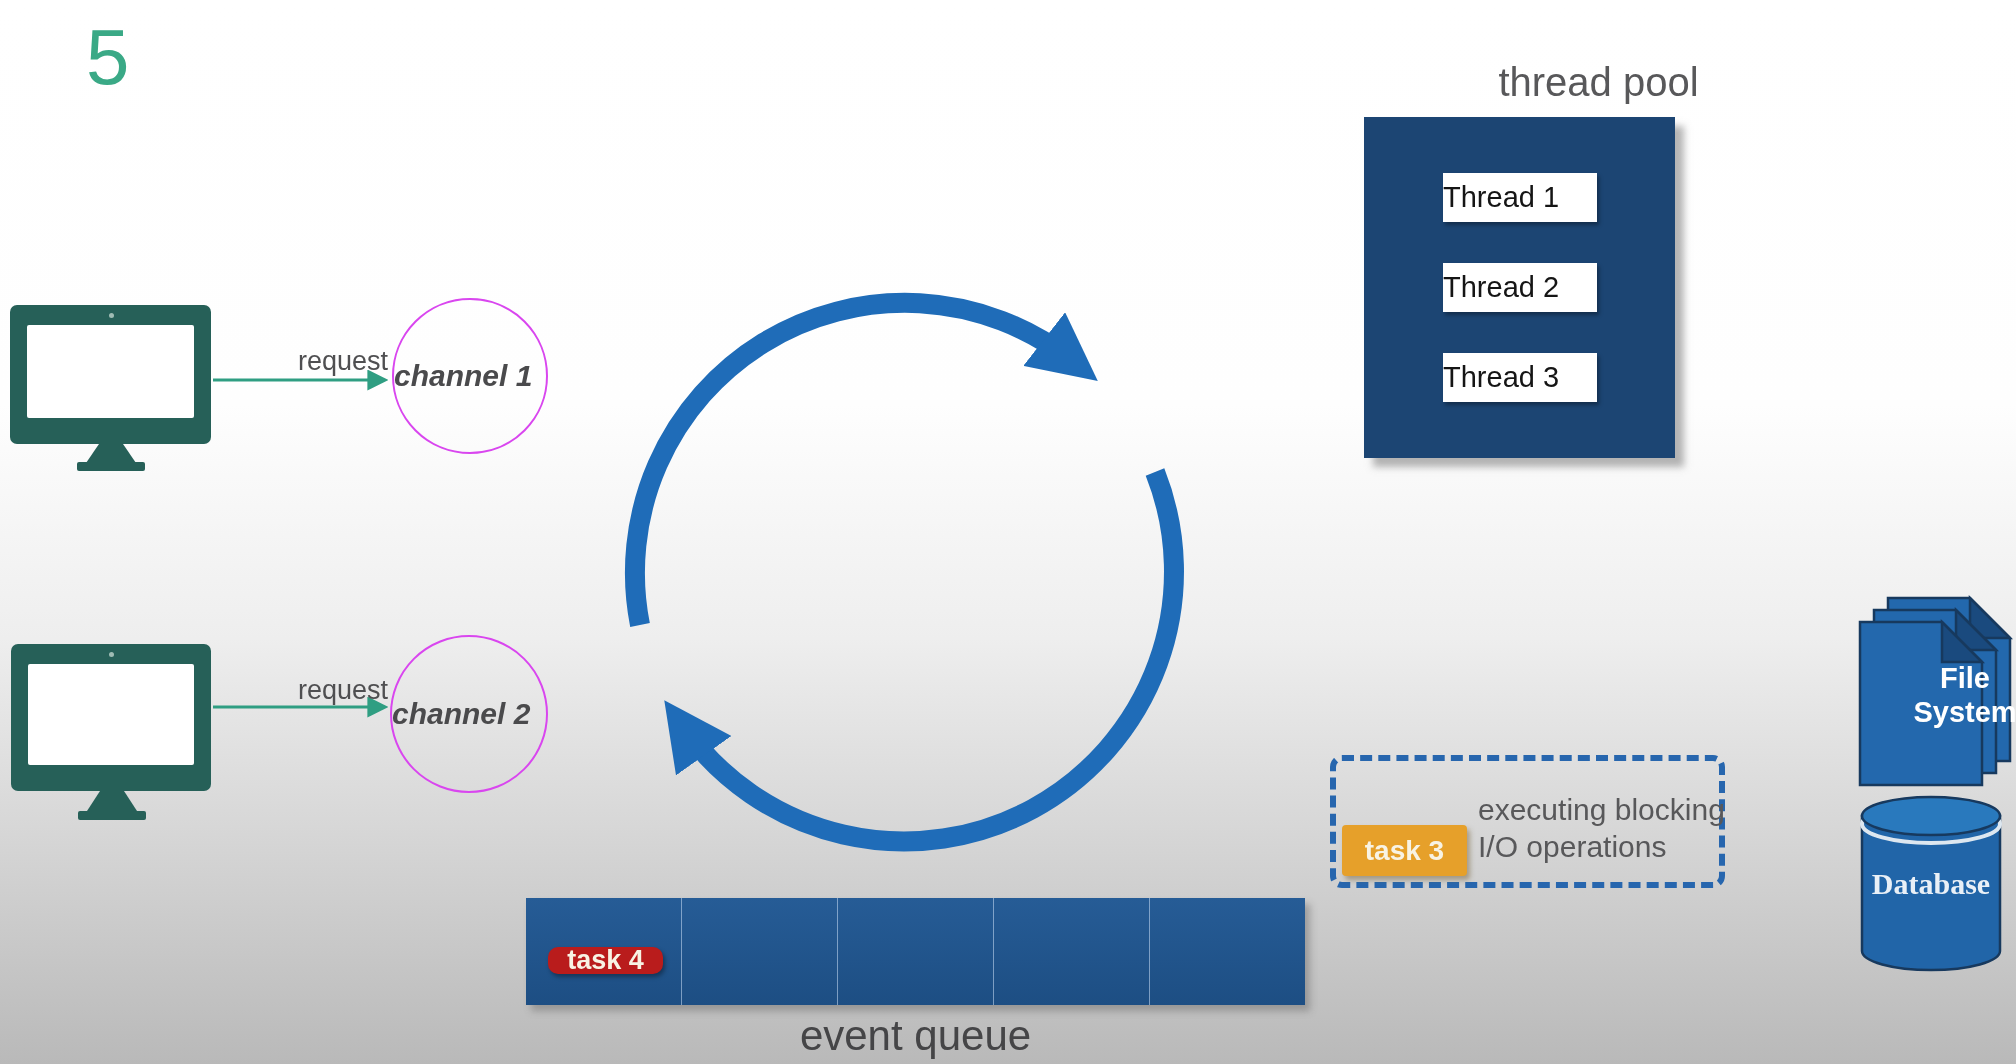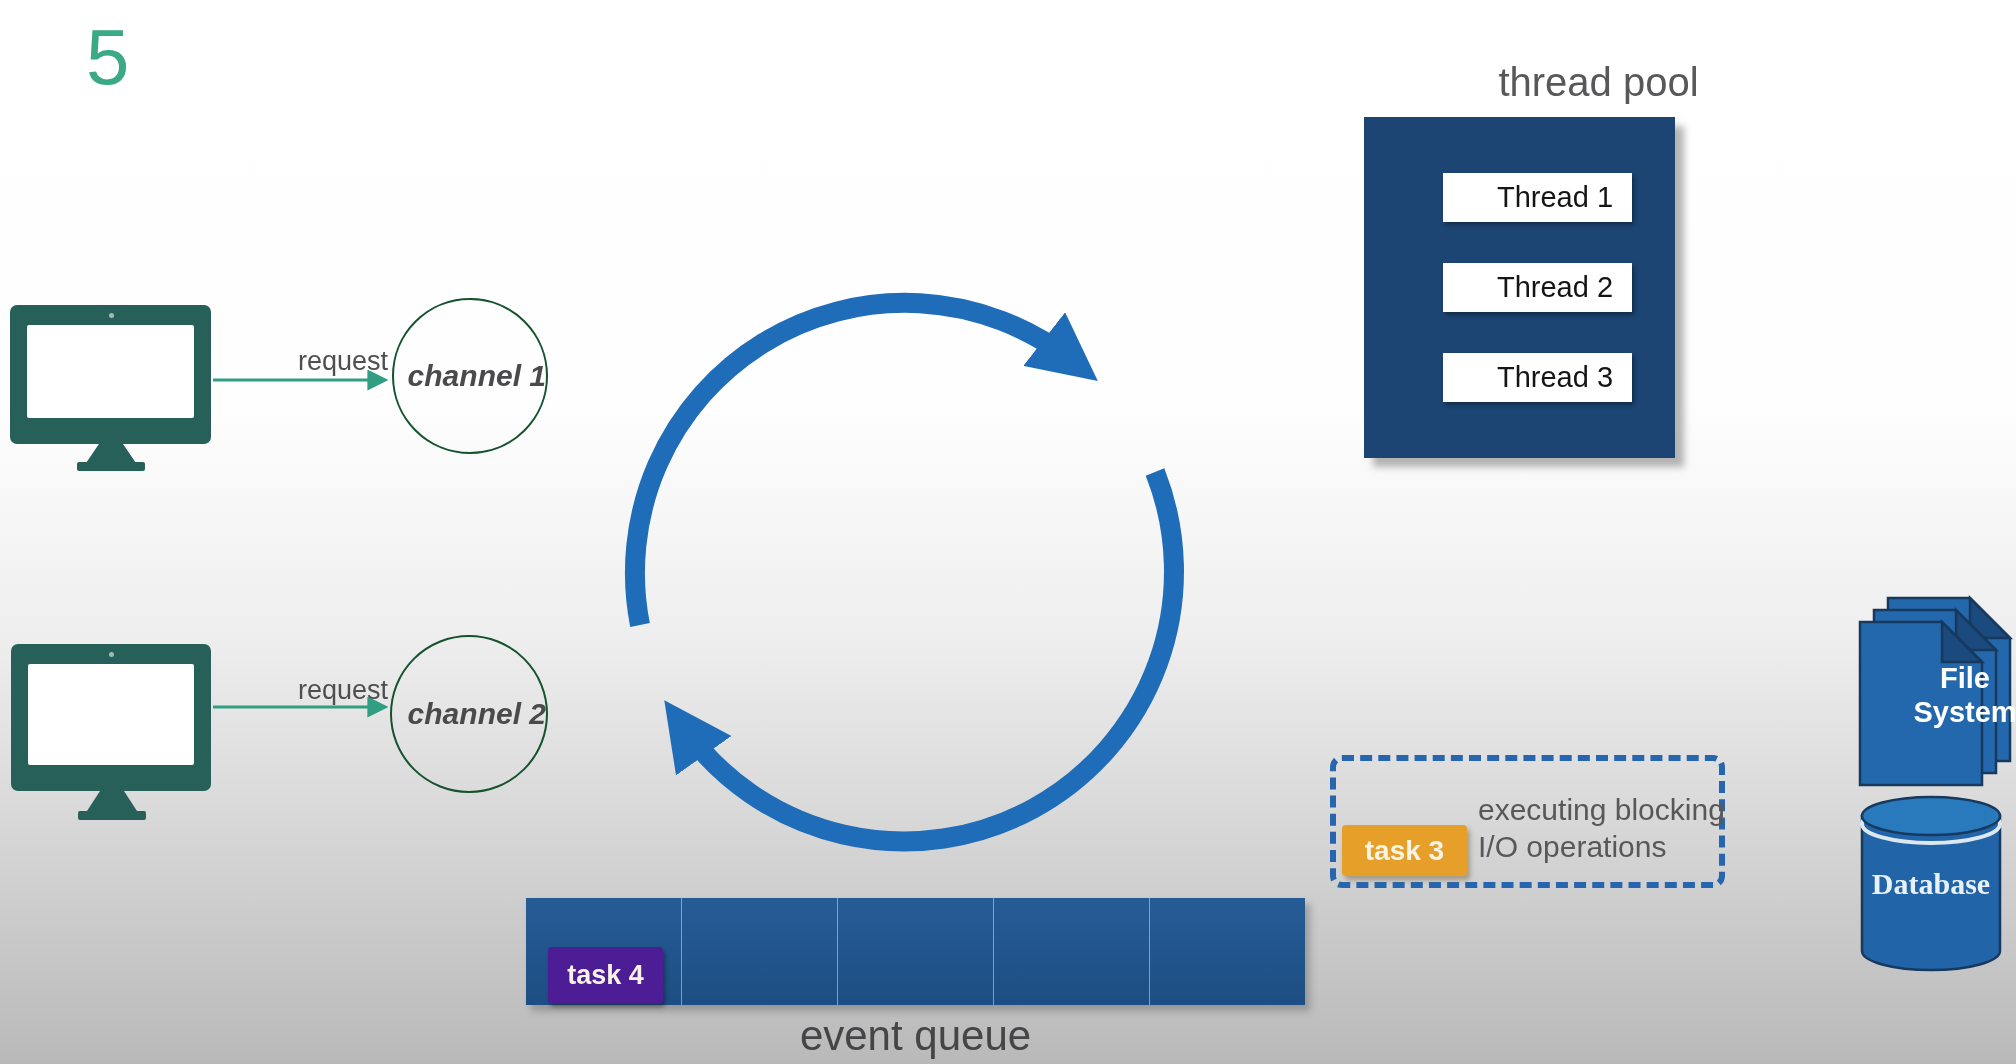--- a/index.html
+++ b/index.html
@@ -17,42 +17,42 @@
   .monitor-frame{background:#266058;border-radius:7px;}
   .monitor-screen{position:absolute;left:17px;right:17px;top:20px;bottom:26px;background:#ffffff;border-radius:2px;}
   .monitor-camera{position:absolute;top:8px;left:50%;width:5px;height:5px;margin-left:-2px;border-radius:50%;background:#9fbcb4;}
   .monitor-neck{background:#266058;clip-path:polygon(26% 0,74% 0,100% 100%,0 100%);}
   .monitor-base{background:#266058;border-radius:2px;}
 
   
   .request-label{width:175px;text-align:right;font-size:27px;color:#4f4f51;}
 
   
-  .channel-circle{border:2px solid #14532d;border-radius:50%;display:flex;align-items:center;justify-content:flex-end;}
+  .channel-circle{border:2px solid #d946ef;border-radius:50%;display:flex;align-items:center;justify-content:flex-start;}
   .channel-label{font-size:30px;font-style:italic;font-weight:bold;color:#4a4a4c;}
 
   
   .event-loop-text{left:700px;top:518px;width:410px;text-align:center;font-size:44px;color:#58585a;line-height:54px;}
 
   
   .thread-pool-title{left:1443px;top:60px;width:311px;text-align:center;font-size:40px;color:#58585a;}
   .thread-pool-box{left:1364px;top:117px;width:311px;height:341px;background:#1c4573;box-shadow:9px 9px 7px rgba(110,110,110,.5);}
-  .thread-item{position:absolute;left:79px;width:154px;height:49px;background:#ffffff;color:#151515;font-size:29px;text-align:center;line-height:49px;box-shadow:2px 3px 4px rgba(0,0,0,.35);padding-left:35px;}
+  .thread-item{position:absolute;left:79px;width:154px;height:49px;background:#ffffff;color:#151515;font-size:29px;line-height:49px;box-shadow:2px 3px 4px rgba(0,0,0,.35);}
 
   
   .blocking-box{left:1330px;top:755px;width:383px;height:121px;border:6px dashed #2766ae;border-radius:12px;}
   .task-btn{display:flex;align-items:center;justify-content:center;font-weight:bold;color:#f8f3e4;margin-top:20px;}
   .task3-btn{left:1342px;top:805px;width:125px;height:51px;background:#e6a02a;border-radius:4px;font-size:28px;box-shadow:3px 4px 5px rgba(120,100,60,.5);}
   .blocking-desc{left:1478px;top:791px;width:250px;font-size:30px;color:#58585a;line-height:37px;}
 
   
   .event-queue-bar{left:526px;top:898px;width:779px;height:107px;background:linear-gradient(180deg,#265c96,#1d4e83);box-shadow:5px 6px 7px rgba(100,100,100,.45);display:flex;}
   .queue-cell{flex:1;border-right:1px solid rgba(220,235,255,.5);}
   .queue-cell:last-child{border-right:none;}
-  .task4-btn{left:548px;top:927px;width:115px;height:57px;background:#4c1d95;border-radius:4px;font-size:27px;box-shadow:2px 3px 4px rgba(0,0,0,.35);}
+  .task4-btn{left:548px;top:927px;width:115px;height:27px;background:#b91c1c;border-radius:10px;font-size:27px;box-shadow:2px 3px 4px rgba(0,0,0,.35);}
   .event-queue-label{left:526px;top:1012px;width:779px;text-align:center;font-size:42px;color:#454547;}
 
   
   .fs-label{left:1860px;top:661px;width:122px;text-align:center;font-size:29px;font-weight:bold;color:#ffffff;line-height:34px;margin-left:44px;}
   .db-label{left:1862px;top:867px;width:138px;text-align:center;font-size:30px;font-weight:bold;color:#e9f0f7;line-height:34px;font-family:Liberation Serif, serif;}
 
   svg.layer{position:absolute;left:0;top:0;pointer-events:none;}
 </style>
 </head>
 <body>

